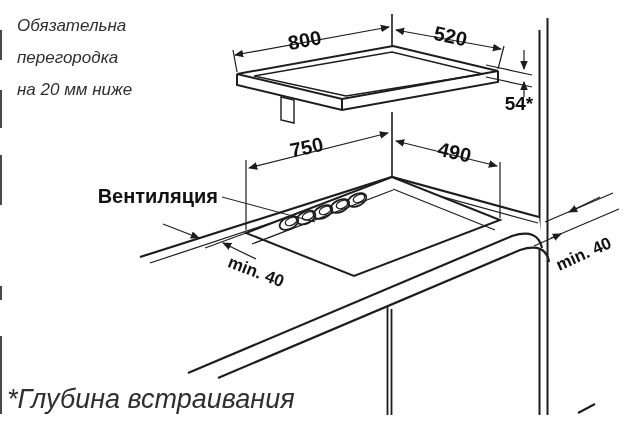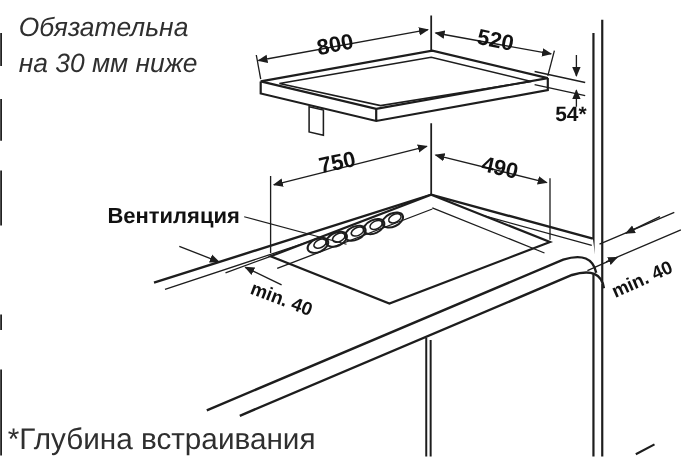--- a/index.html
+++ b/index.html
@@ -1,21 +1,21 @@
 <!DOCTYPE html>
 <html><head>
 <meta charset="utf-8">
 <style>
   html,body{margin:0;padding:0;background:#fff;}
   .stage{position:relative;width:625px;height:421px;background:#fff;overflow:hidden;
          font-family:"Liberation Sans",sans-serif;}
   .stage svg{position:absolute;left:0;top:0;}
-  .note{position:absolute;left:17px;top:10px;font-style:italic;font-size:24px;
+  .note{position:absolute;left:17px;top:10px;font-style:italic;font-size:17px;
         line-height:32px;color:#2f2f2f;white-space:nowrap;}
-  .footnote{position:absolute;left:7px;top:384px;font-size:27px;
+  .footnote{position:absolute;left:7px;top:384px;font-style:italic;font-size:27px;
         color:#2f2f2f;white-space:nowrap;}
   .dimtxt{font-family:"Liberation Sans",sans-serif;font-weight:bold;fill:#111;}
   .ln{stroke:#1d1d1d;fill:none;}
 </style>
 </head>
 <body>
 
 <div class="stage">
 
   <svg width="625" height="421" viewBox="0 0 625 421">
@@ -127,18 +127,19 @@
     </g>
 
     <g>
       <path class="ln" stroke-width="1" d="M222,197 L315,222"></path>
       <text class="dimtxt" font-size="20" text-anchor="end" x="218" y="203">Вентиляция</text>
     </g>
   </svg>
 
   <div class="note">
     <div>Обязательна</div>
-    <div>на 30 мм ниже</div>
+    <div>перегородка</div>
+    <div>на 20 мм ниже</div>
   </div>
 
   <div class="footnote">*Глубина встраивания</div>
 
 </div>
 
 </body></html>

